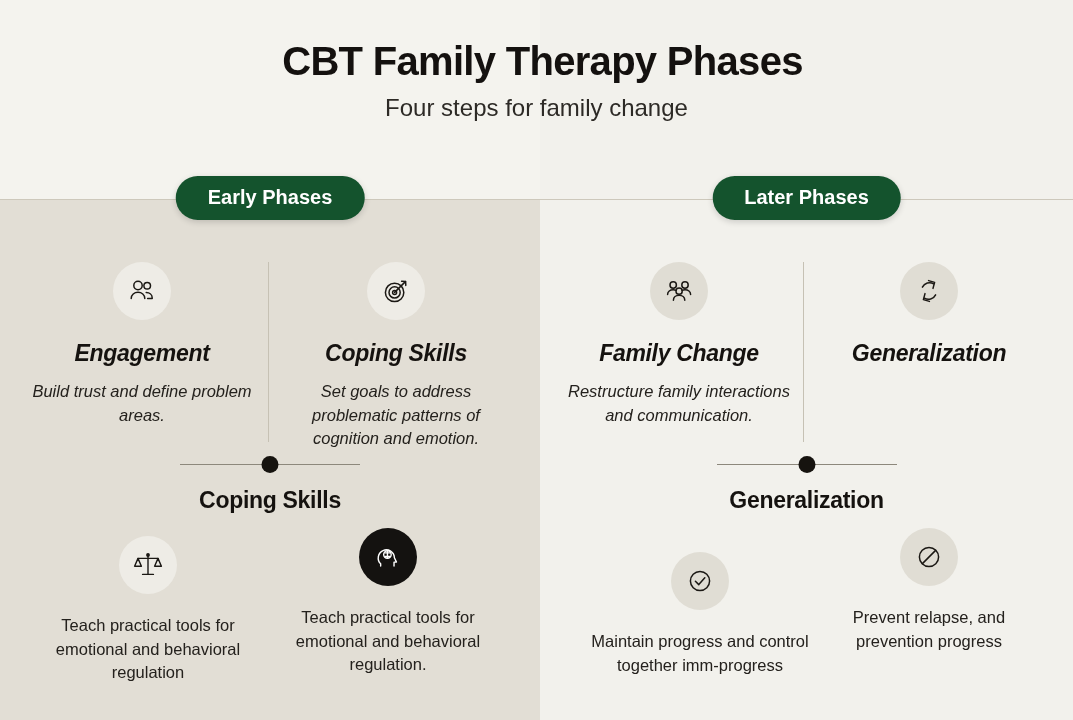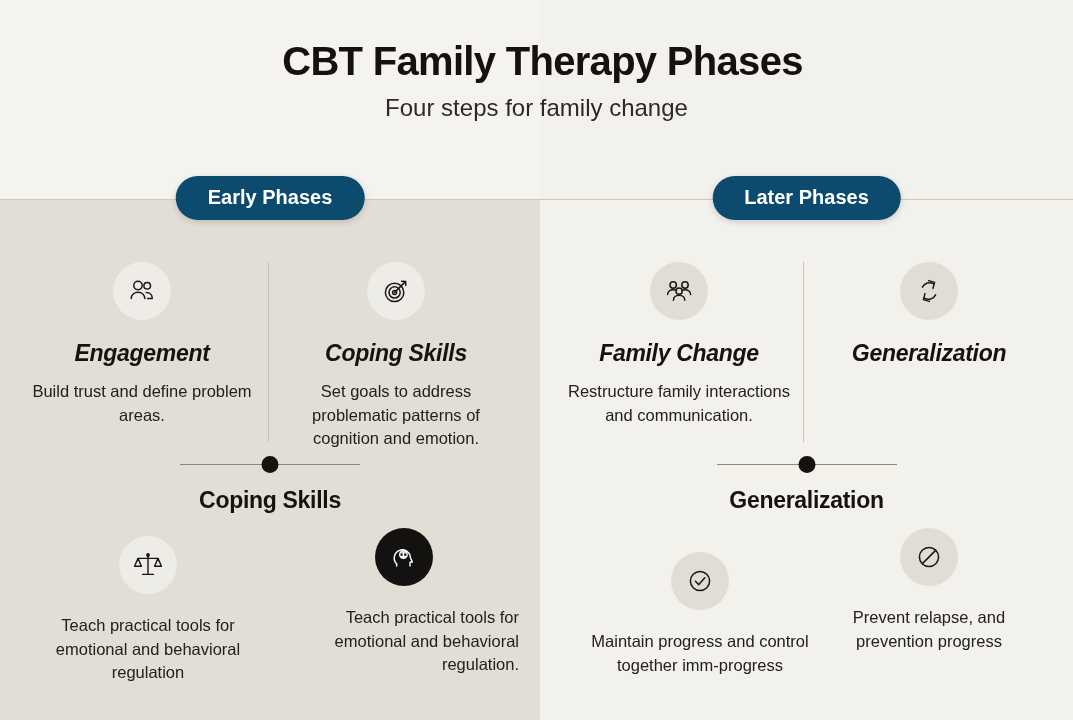--- a/index.html
+++ b/index.html
@@ -81,21 +81,21 @@
     left: 0;
     right: 0;
     height: 1px;
     background: #cdc8bb;
   }
   .badge {
     position: absolute;
     top: 0;
     left: 50%;
     transform: translateX(-50%);
-    background: #0c4a6e;
+    background: #14532d;
     color: #ffffff;
     font-size: 20px;
     font-weight: bold;
     padding: 11px 32px 13px 32px;
     border-radius: 26px;
     white-space: nowrap;
     line-height: 1;
     box-shadow: 0 2px 6px rgba(0,0,0,0.16);
   }
 
@@ -127,20 +127,21 @@
     letter-spacing: -0.3px;
     margin: 0 0 14px 0;
     line-height: 1.15;
     font-style: italic;
   }
   .q-desc {
     font-size: 16.5px;
     color: #24211d;
     line-height: 1.40;
     margin: 0;
+    font-style: italic;
   }
 
   
   .vdiv {
     position: absolute;
     width: 1px;
     background: #c6c1b4;
   }
 
   
@@ -290,21 +291,21 @@
         <path d="M7 10.4 H27"></path>
         <path d="M11.6 26.4 H22.4"></path>
         <path d="M7 10.4 L3.6 18.2 H10.4 Z"></path>
         <path d="M27 10.4 L23.6 18.2 H30.4 Z"></path>
         <circle cx="17" cy="7" r="1.2" fill="#1b1814"></circle>
       </svg>
     </div>
     <div class="b-desc">Teach practical tools for emotional and behavioral regulation</div>
   </div>
 
-  <div class="quad" style="left:289px; top:528px; width:230px;text-align:right;">
+  <div class="quad" style="left:273px; top:528px; width:230px;">
     <div class="icon-circle dark">
       <svg width="32" height="32" viewBox="0 0 34 34" fill="none" stroke="#ffffff" stroke-width="1.5" stroke-linecap="round" stroke-linejoin="round">
         <path d="M23.4 26.6 v-4.2 h2.6 l-2.2-4.6 a8.6 8.6 0 1 0 -14.6 6.4 v2.4"></path>
         <circle cx="16.4" cy="14.4" r="4"></circle>
         <path d="M16.4 10.6 v7.6 M13.4 12.6 h6 M14 16.4 h4.8"></path>
       </svg>
     </div>
     <div class="b-desc">Teach practical tools for emotional and behavioral regulation.</div>
   </div>
 

